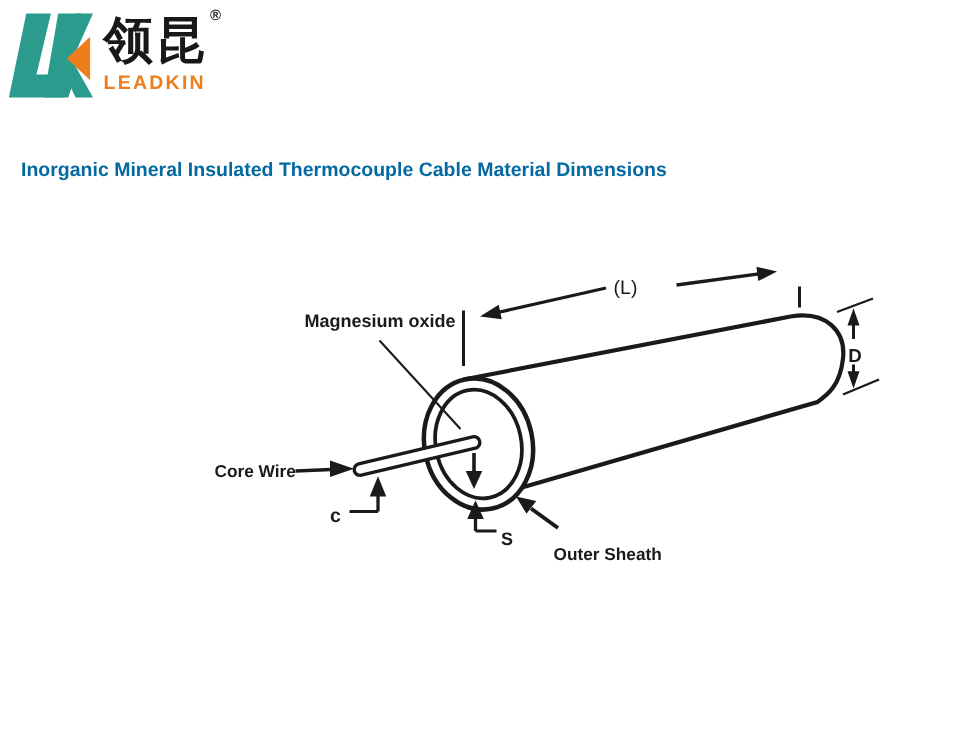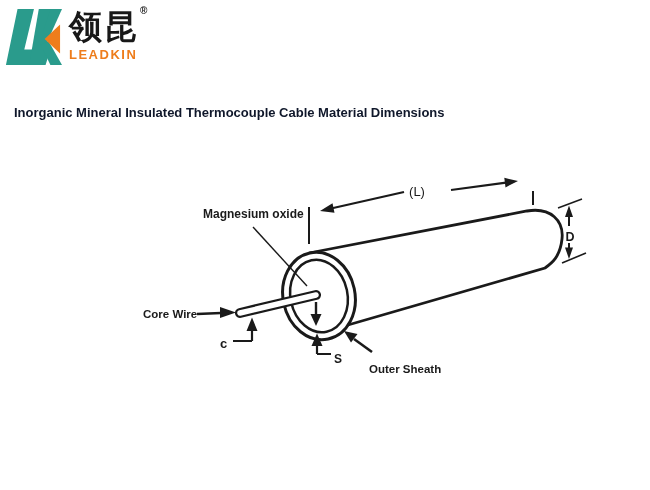--- a/index.html
+++ b/index.html
@@ -20,21 +20,21 @@
   }
   .logo-reg{font-size:10px;font-weight:700;color:#181818;margin-left:1px;margin-top:0;}
   .logo-en{
     font-size:13px;font-weight:800;color:#ee7d1c;letter-spacing:1.5px;
     margin-top:4px;
   }
 
   
   .title{
     position:absolute;left:14px;top:105px;width:600px;
-    font-size:13px;font-weight:600;color:#0f172a;
+    font-size:13px;font-weight:600;color:#0369a1;
   }
 
   
   .diagram{position:absolute;left:0;top:0;width:650px;height:490px;}
   .diagram text{fill:#1a1a1a;font-family:"Liberation Sans",sans-serif;}
   .ln{stroke:#1a1a1a;fill:none;}
   .ah{fill:#1a1a1a;stroke:none;}
 </style>
 </head>
 <body>

